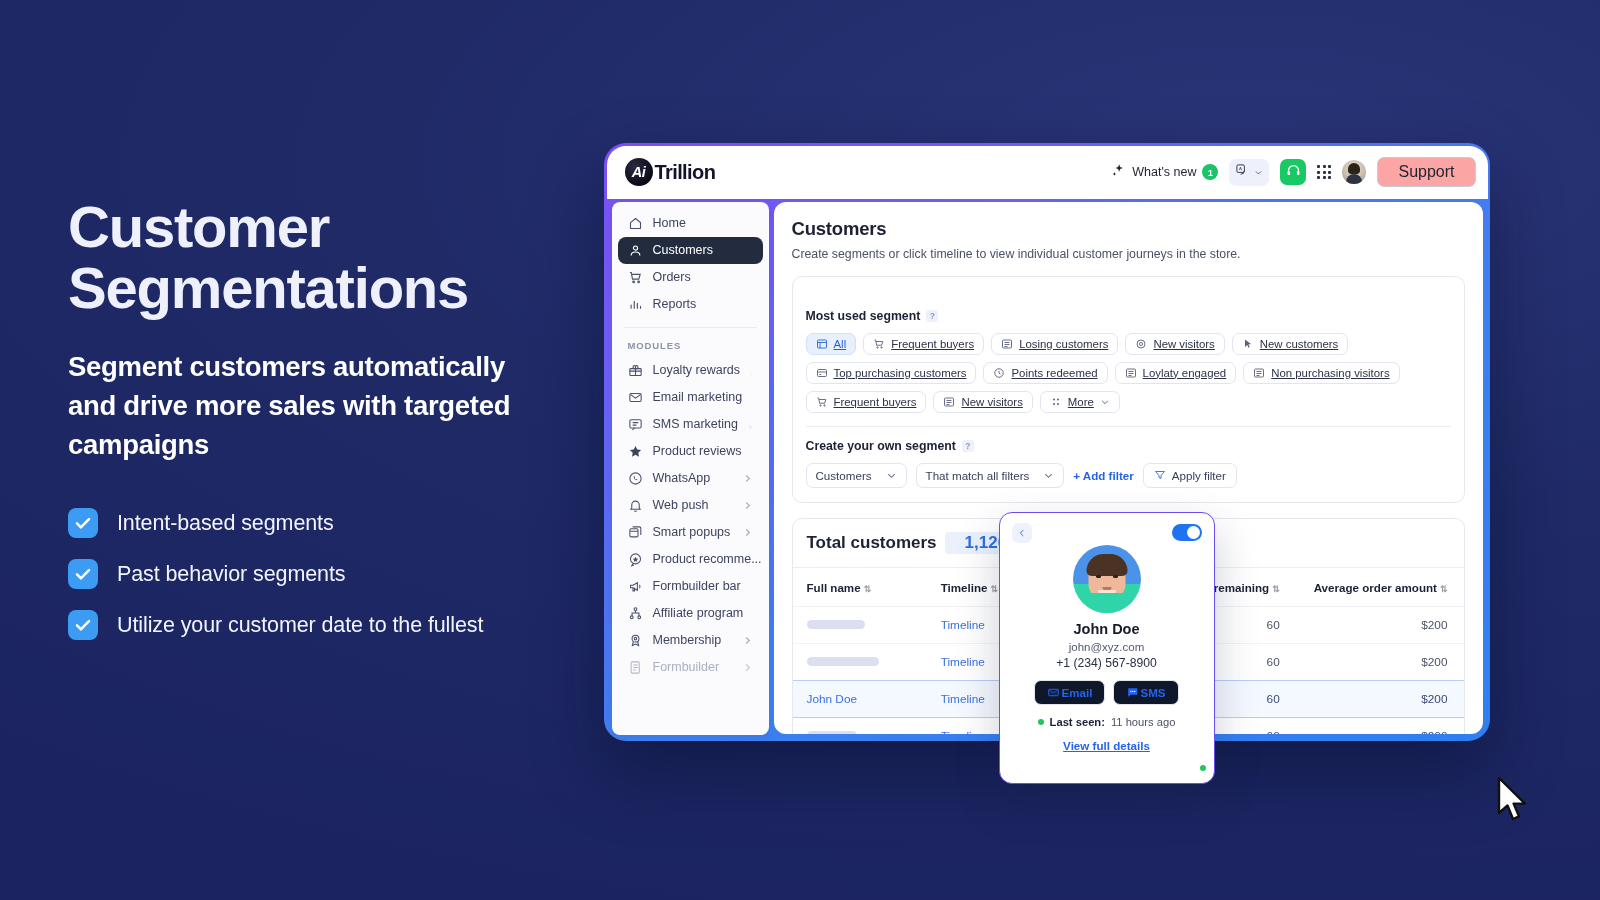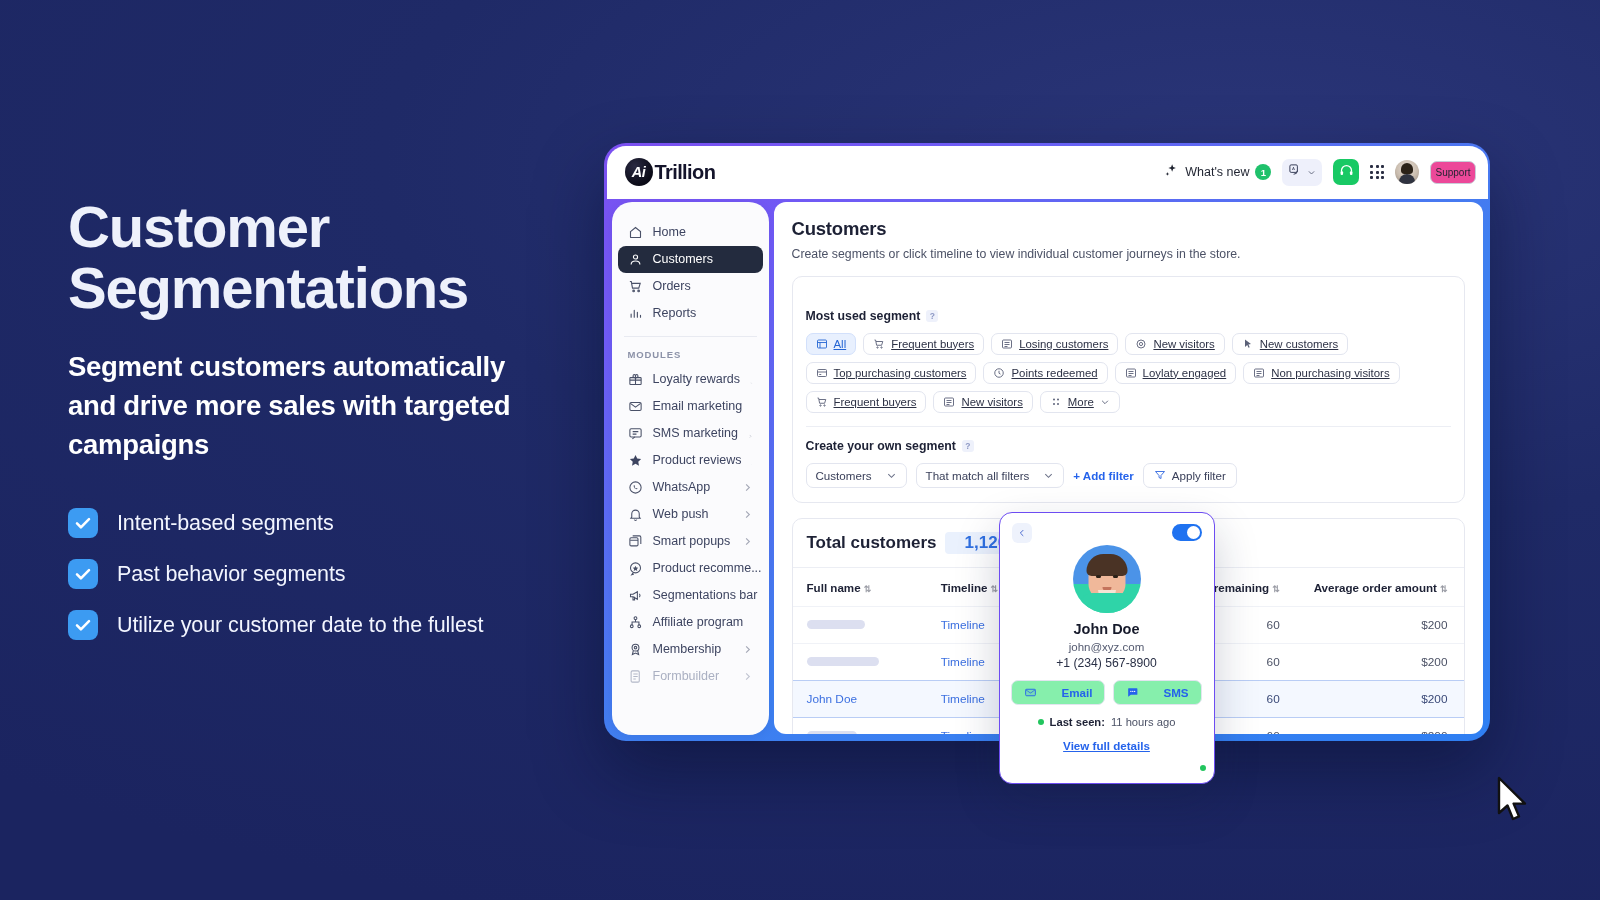--- a/index.html
+++ b/index.html
@@ -96,30 +96,30 @@
   }
   .avatar-sm::after {
     content: ""; position: absolute; left: 4px; bottom: 0; width: 16px; height: 10px;
     background: #2f3340; border-radius: 8px 8px 0 0;
   }
   .avatar-sm::before {
     content: ""; position: absolute; left: 6px; top: 3px; width: 12px; height: 11px;
     background: #2b2218; border-radius: 7px 7px 4px 4px; z-index: 2;
   }
   .support-btn {
-    border: 1px solid #c9cdd8; border-radius: 7px; padding: 5px 4px;
-    font-size: 10px; color: #1f2330; background: #ec4899; cursor: pointer;
+    border: 1px solid #c9cdd8; border-radius: 7px; padding: 5px 20px;
+    font-size: 16px; color: #1f2330; background: #fca5a5; cursor: pointer;
   }
 
   
   .sidebar {
     position: absolute; left: 5px; top: 56px; width: 157px; height: 533px;
-    background: #fbfbfd; border-radius: 20px;
+    background: #fbfbfd; border-radius: 8px;
     box-shadow: 0 2px 10px rgba(28,35,80,.07);
-    padding: 17px 6px; overflow: hidden;
+    padding: 8px 6px; overflow: hidden;
   }
   .nav-item {
     display: flex; align-items: center; gap: 10px;
     height: 27px; padding: 0 10px; border-radius: 8px; cursor: pointer;
     font-size: 12.5px; color: #3d4460; white-space: nowrap;
   }
   .nav-item.active { background: #232b3e; color: #ffffff; }
   .nav-item .ico { width: 15px; height: 15px; flex: 0 0 auto; display:block; }
   .nav-item .chev { margin-left: auto; width: 11px; height: 11px; opacity: .6; }
   .nav-item.muted { color: #aab0c2; }
@@ -239,22 +239,22 @@
   .pc-collar { position: absolute; left: 50%; bottom: 14px; transform: translateX(-50%); width: 18px; height: 9px; border-radius: 0 0 9px 9px; background: #f6e3d4; }
   .pc-online {
     position: absolute; right: 6px; bottom: 10px; width: 10px; height: 10px;
     border-radius: 50%; background: #22c55e; border: 2px solid #fff; z-index: 5;
   }
   .pc-name { text-align: center; font-size: 14.5px; font-weight: 700; color: #161a2b; margin-top: 8px; }
   .pc-email { text-align: center; font-size: 11.5px; color: #545a70; margin-top: 4px; }
   .pc-phone { text-align: center; font-size: 12.2px; color: #2a3046; margin-top: 3px; }
   .pc-actions { display: flex; gap: 8px; justify-content: center; margin-top: 10px; }
   .pc-btn {
-    display: inline-flex; align-items: flex-end; gap: 24px;
-    border: 1px solid #e2e5ef; border-radius: 7px; background: #86efac;
+    display: inline-flex; align-items: flex-end; gap: 1px;
+    border: 1px solid #e2e5ef; border-radius: 7px; background: #0f172a;
     padding: 5px 12px; font-size: 11.6px; font-weight: 600; color: #2563eb; cursor: pointer;
   }
   .pc-seen { display: flex; align-items: center; justify-content: center; gap: 6px; margin-top: 11px; font-size: 11.2px; color: #4c5266; }
   .pc-seen b { color: #1d2135; font-weight: 600; }
   .dot-green { width: 6px; height: 6px; border-radius: 50%; background: #22c55e; display: inline-block; }
   .pc-link { text-align: center; margin-top: 11px; font-size: 11.6px; color: #2563eb; font-weight: 600; text-decoration: underline; cursor: pointer; }
 
   
   .cursor { position: absolute; left: 889px; top: 630px; z-index: 60; pointer-events: none; }
 </style>
@@ -453,21 +453,21 @@
         <span>Product recomme...</span>
         <span class="chev"><svg viewBox="0 0 24 24" fill="none" stroke="#6b7188" stroke-width="2.4">
                 <path d="M9 5l7 7-7 7"></path>
               </svg></span>
       </div>
       <div class="nav-item">
         <span class="ico"><svg viewBox="0 0 24 24" fill="none" stroke="#4a5168" stroke-width="1.7">
                 <path d="M4 10v4h4l7 4V6l-7 4z"></path>
                 <path d="M18 9.5a3.2 3.2 0 010 5M8 14v5h2.5v-5"></path>
               </svg></span>
-        <span>Segmentations bar</span>
+        <span>Formbuilder bar</span>
         <span class="chev"><svg viewBox="0 0 24 24" fill="none" stroke="#6b7188" stroke-width="2.4">
                 <path d="M9 5l7 7-7 7"></path>
               </svg></span>
       </div>
       <div class="nav-item">
         <span class="ico"><svg viewBox="0 0 24 24" fill="none" stroke="#4a5168" stroke-width="1.7">
                 <circle cx="12" cy="5" r="2.2"></circle>
                 <circle cx="6" cy="18" r="2.2"></circle>
                 <circle cx="18" cy="18" r="2.2"></circle>
                 <path d="M12 7.2v4M12 11.2H6.5v4.6M12 11.2h5.5v4.6"></path>

